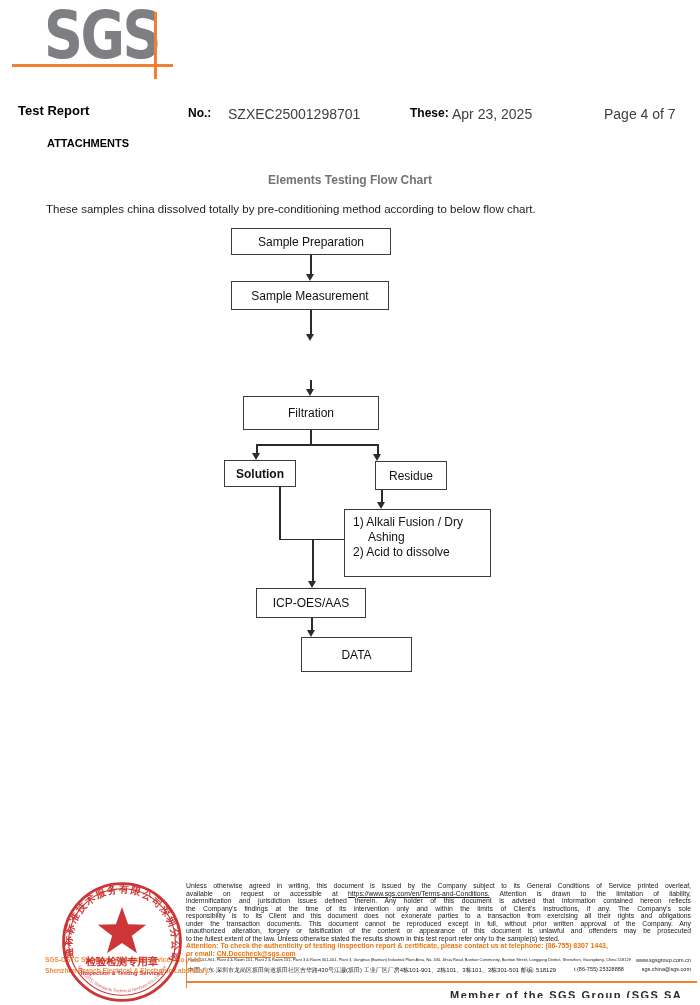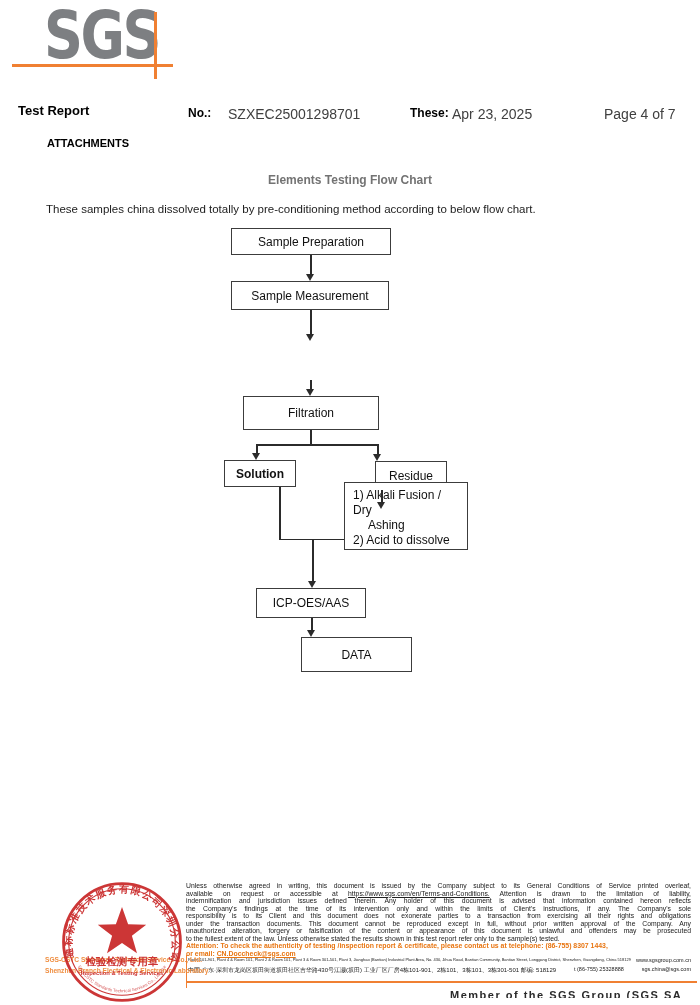--- a/index.html
+++ b/index.html
@@ -71,21 +71,21 @@
   </div>
   <div class="fbox" style="left:243px;top:396px;width:136px;height:34px;">
     <span>Filtration</span>
   </div>
   <div class="fbox" style="left:224px;top:460px;width:72px;height:27px;font-weight:bold;">
     <span>Solution</span>
   </div>
   <div class="fbox" style="left:335px;top:461px;width:72px;height:29px;margin-left:40px;">
     <span>Residue</span>
   </div>
-  <div class="fbox fbox-left" style="left:344px;top:482px;width:124px;height:68px;">
+  <div class="fbox fbox-left" style="left:344px;top:509px;width:147px;height:68px;">
     <span>1) Alkali Fusion / Dry</span>
     <span class="indent">Ashing</span>
     <span>2) Acid to dissolve</span>
   </div>
   <div class="fbox" style="left:256px;top:588px;width:110px;height:30px;">
     <span>ICP-OES/AAS</span>
   </div>
   <div class="fbox" style="left:256px;top:637px;width:111px;height:35px;margin-left:45px;">
     <span>DATA</span>
   </div>

